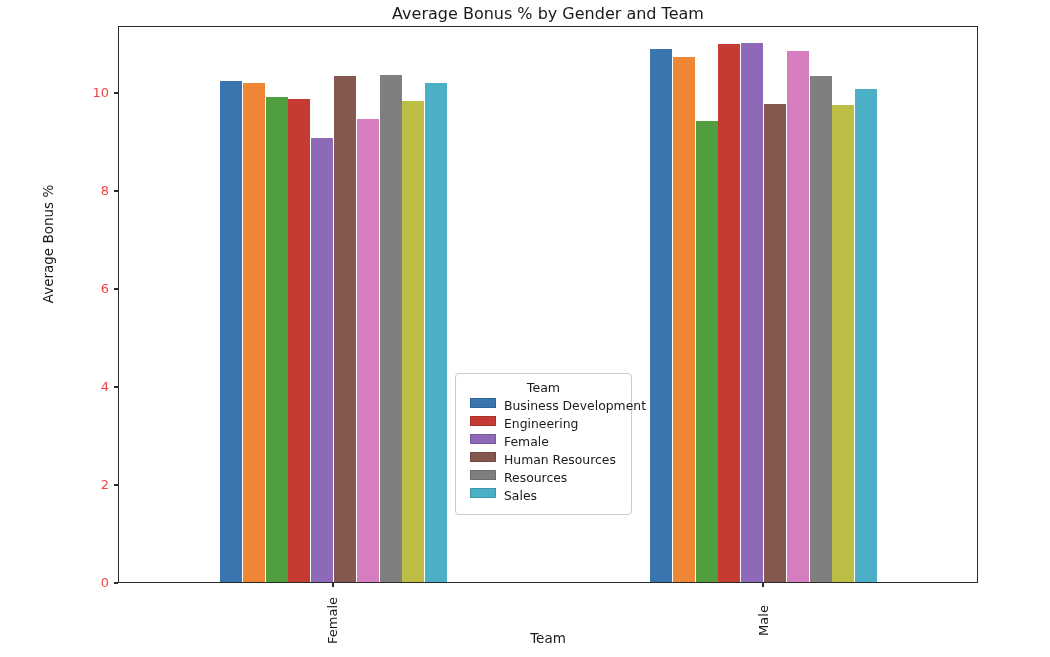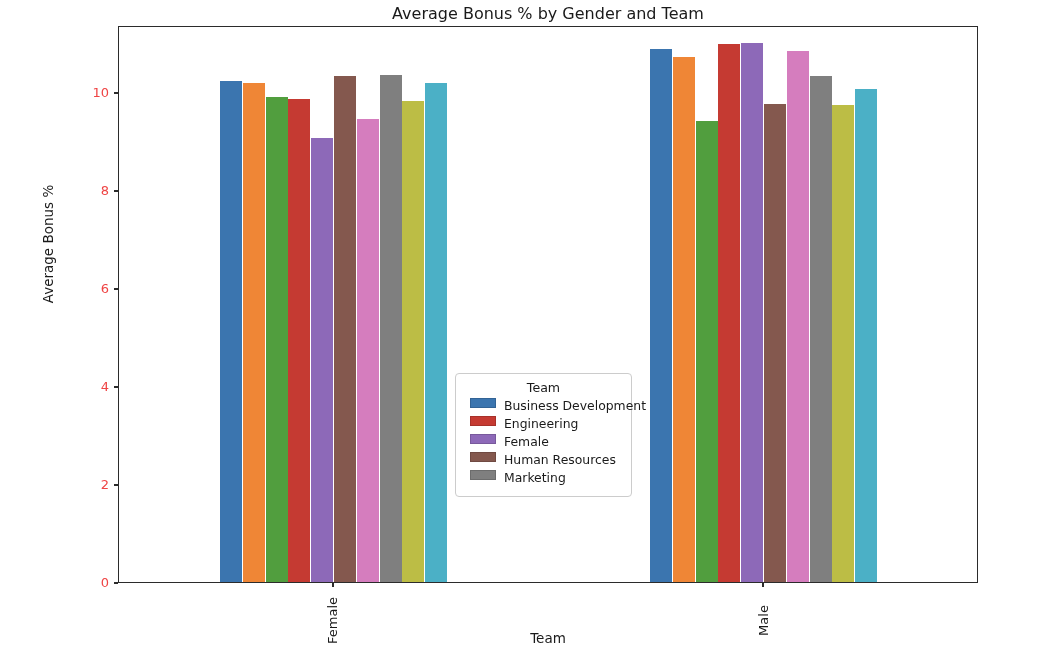--- a/index.html
+++ b/index.html
@@ -257,18 +257,22 @@
         <div class="legend-entry">
           <span class="legend-swatch" style="background: rgb(141, 105, 184);"></span>
           <span class="legend-label">Female</span>
         </div>
         <div class="legend-entry">
           <span class="legend-swatch" style="background: rgb(132, 88, 78);"></span>
           <span class="legend-label">Human Resources</span>
         </div>
         <div class="legend-entry">
           <span class="legend-swatch" style="background: rgb(127, 127, 127);"></span>
-          <span class="legend-label">Marketing</span>
+          <span class="legend-label">Resources</span>
+        </div>
+        <div class="legend-entry">
+          <span class="legend-swatch" style="background: rgb(75, 176, 198);"></span>
+          <span class="legend-label">Sales</span>
         </div>
       </div>
   </div>
 
 </div>
 
 </body></html>

